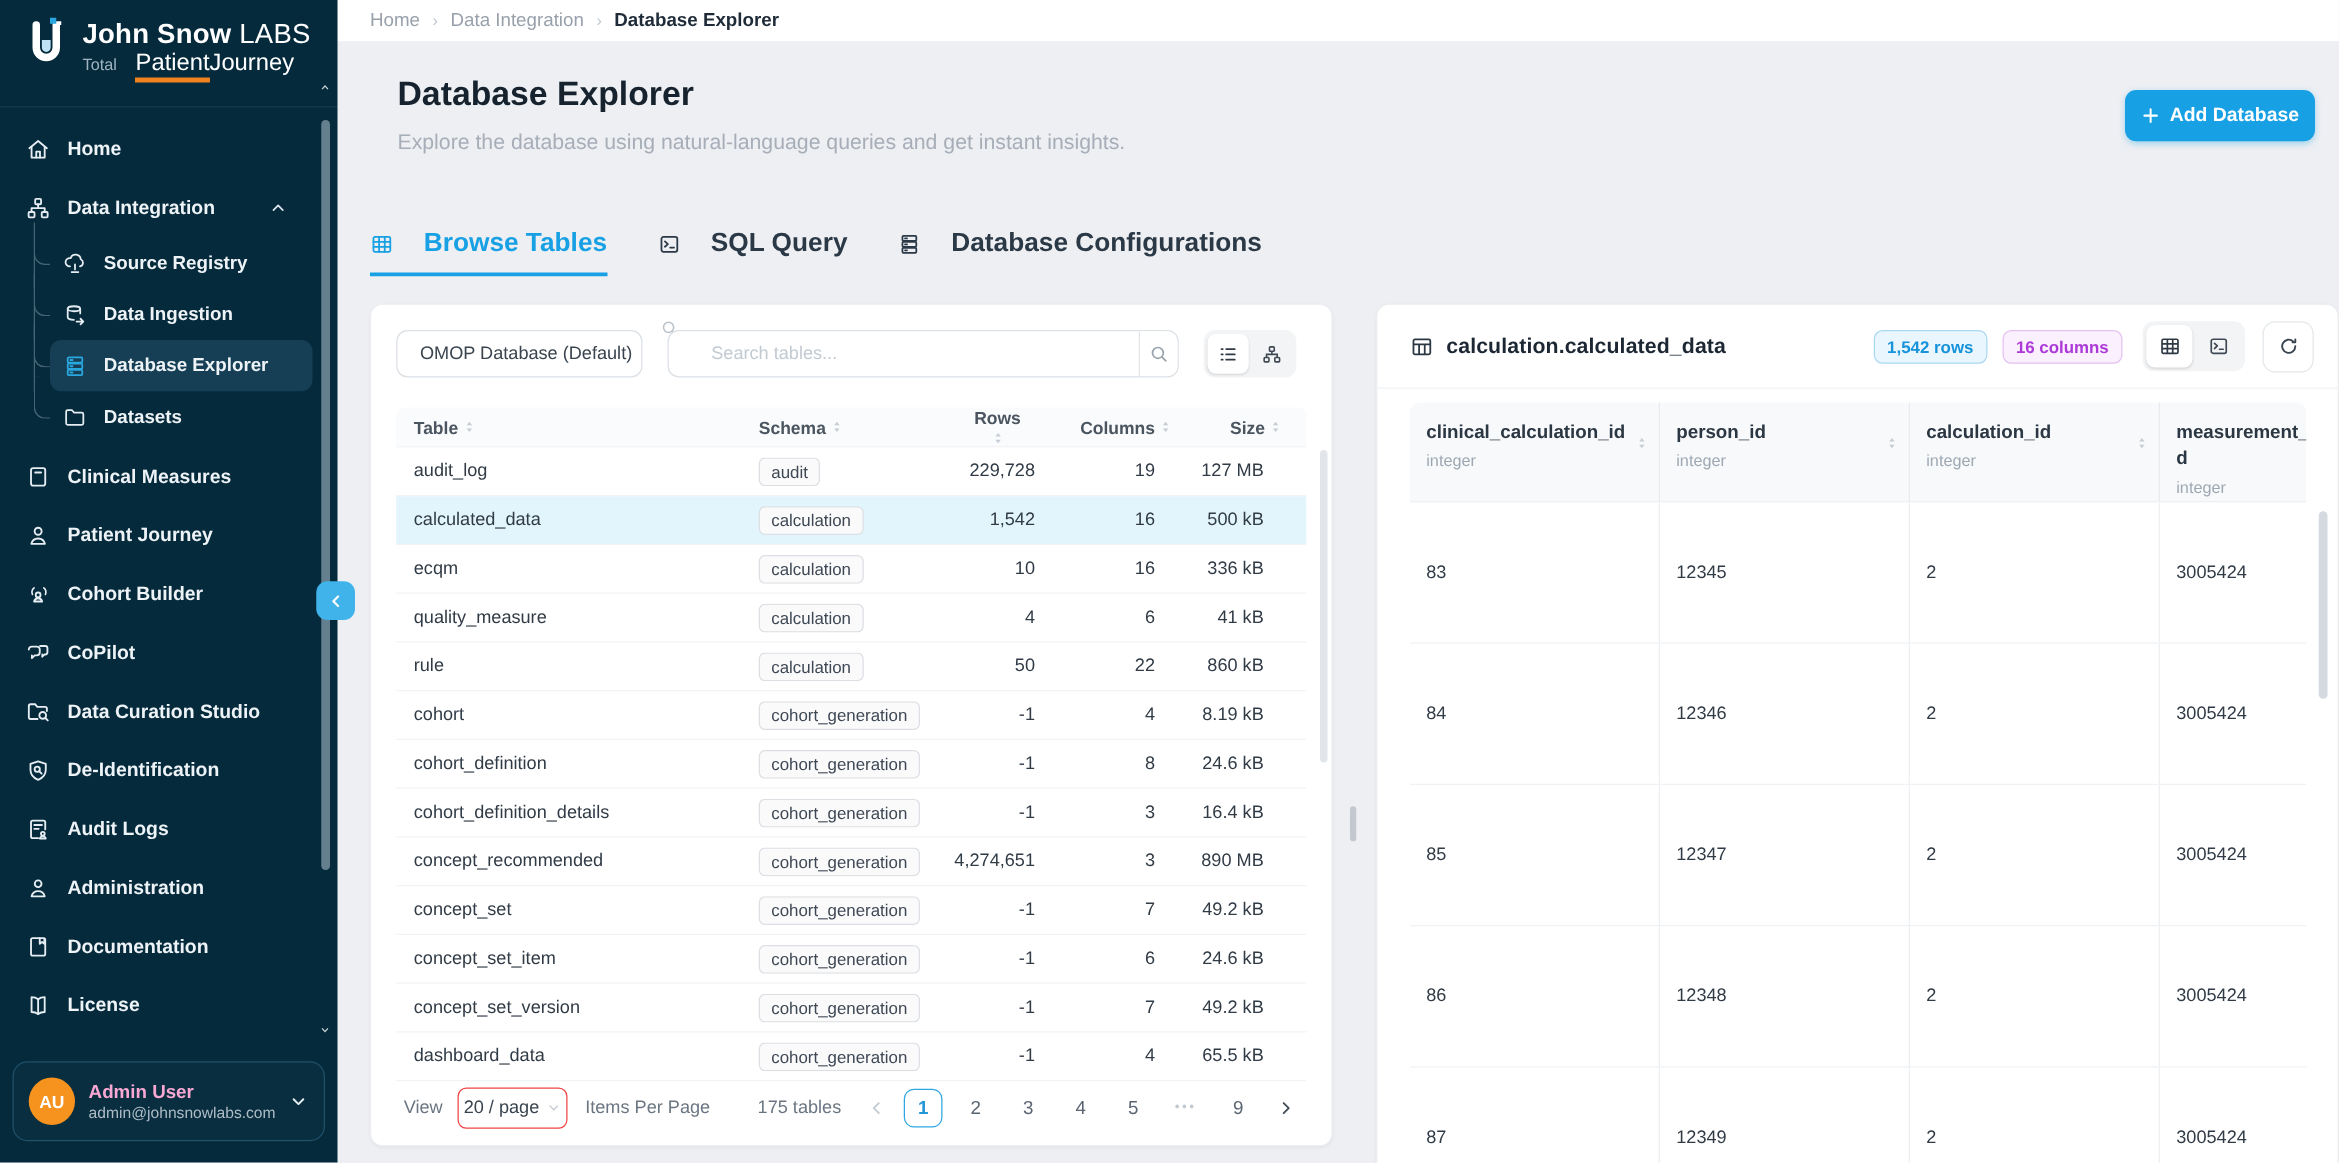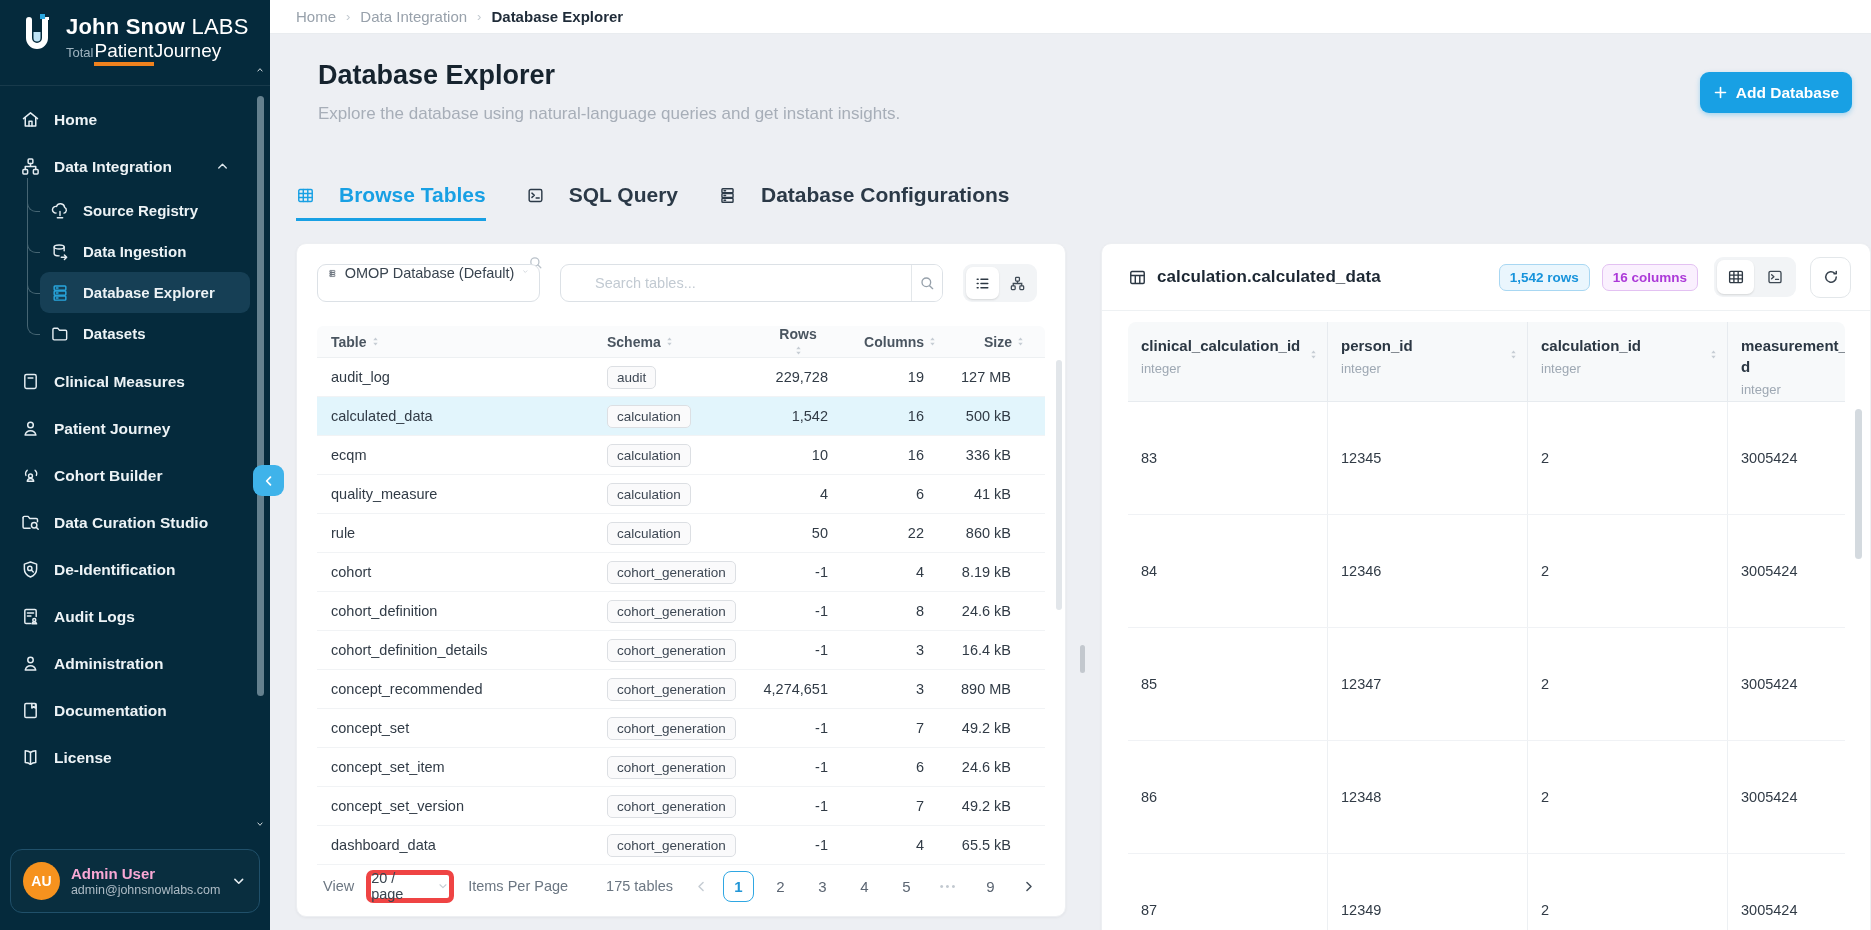--- a/index.html
+++ b/index.html
@@ -10,21 +10,21 @@
   
   .sidebar { position:absolute; left:0; top:0; width:270px; height:930px;
     background:#052A3C; color:#EDF3F6; z-index:5; }
   .logo { padding:14px 14px 10px 16px; display:flex; align-items:flex-start; gap:8px;
     border-bottom:1px solid rgba(255,255,255,.08); height:86px; }
   .logo-glyph { width:42px; height:52px; flex:0 0 auto; }
   .logo-text .l1 { font-size:22px; color:#fff; letter-spacing:.2px; white-space:nowrap; }
   .logo-text .l1 b { font-weight:700; }
   .logo-text .l1 .labs { font-weight:300; }
   .logo-text .l2 { font-size:19px; color:#fff; margin-top:2px; white-space:nowrap; }
-  .logo-text .l2 .total { font-size:13px; color:#9FB4C0; font-weight:300; margin-right:1px; }
+  .logo-text .l2 .total { font-size:13px; color:#9FB4C0; font-weight:300; margin-right:15px; }
   .logo-text .l2 .patient { font-weight:500; border-bottom:4px solid #F0821E; padding-bottom:1px; }
   .logo-text .l2 .journey { font-weight:300; }
 
   .nav { padding:10px 26px 0 0; }
   .nav-item { display:flex; align-items:center; gap:13px; height:47px; padding-left:20px;
     font-size:15.5px; font-weight:600; color:#EDF3F6; cursor:pointer; position:relative; }
   .nav-item .nicon { width:21px; height:21px; flex:0 0 auto; color:#E5EDF2; }
   .nav-item .chev { position:absolute; right:14px; width:15px; height:15px; color:#DCE6EC; }
   .sub-list { margin-left:27px; padding-bottom:4px; }
   .sub-item { position:relative; margin-left:13px; height:41px; display:flex; align-items:center;
@@ -81,22 +81,22 @@
 
   .panel { position:absolute; top:243px; background:#fff; border-radius:10px;
     border:1px solid #EDEFF2; box-shadow:0 1px 3px rgba(16,24,40,.05); overflow:hidden; }
   .panel.left { left:26px; width:770px; height:674px; }
   .panel.right { left:831px; width:770px; height:700px; }
   .resize-pill { position:absolute; left:810px; top:645px; width:5px; height:28px;
     background:#C3C8CE; border-radius:3px; cursor:col-resize; }
 
   
   .toolbar { position:absolute; left:20px; right:28px; top:20px; height:38px; display:flex; gap:20px; }
-  .db-select { width:223px; height:38px; border:1px solid #DCE1E6; border-radius:9px; background:#fff;
-    display:flex; align-items:flex-start; gap:8px; padding:0 10px; cursor:pointer; }
+  .db-select { width:197px; height:38px; border:1px solid #DCE1E6; border-radius:9px; background:#fff;
+    display:flex; align-items:center; gap:8px; padding:0 10px; cursor:pointer; }
   .db-select .icon { width:17px; height:17px; color:#3B4754; }
   .db-select .val { font-size:14.5px; color:#39444F; flex:1; white-space:nowrap; }
   .db-select .chev { width:13px; height:13px; color:#B9C1C9; }
   .search-wrap { flex:1; height:38px; border:1px solid #DCE1E6; border-radius:9px; display:flex;
     overflow:hidden; background:#fff; }
   .search-wrap input { flex:1; border:none; outline:none; font-size:14.5px; color:#39444F;
     padding-left:34px; font-family:inherit; background:transparent; }
   .search-wrap input::placeholder { color:#C2CAD2; }
   .search-ico-in { position:absolute; width:15px; height:15px; color:#B9C1C9; margin:11px 0 0 231px; }
   .search-btn { width:31px; border:none; border-left:1px solid #E3E7EA; background:#fff; cursor:pointer;
@@ -124,21 +124,21 @@
   .cell.right { text-align:right; padding-left:0; padding-right:17px; }
   .cell.size { padding-right:36px; }
   .schema-tag { display:inline-block; font-size:13.5px; color:#3E4854; background:#FAFAFB;
     border:1px solid #DCDFE3; border-radius:5px; padding:2px 9px; line-height:17px; }
   .tbl-scroll { position:absolute; right:3px; top:116px; width:6px; height:250px;
     background:#E2E6EA; border-radius:3px; }
 
   .pg-footer { position:absolute; left:0; right:0; bottom:0; height:54px; display:flex;
     align-items:center; padding:0 26px 6px 26px; font-size:14.5px; color:#6B7682; }
   .pg-view-label { margin-right:12px; }
-  .pg-size { width:88px; height:33px; border:5px solid #ef4444; border-radius:7px; display:flex;
+  .pg-size { width:88px; height:33px; border:1px solid #ef4444; border-radius:7px; display:flex;
     align-items:center; justify-content:center; gap:6px; color:#39444F; cursor:pointer; background:#fff; }
   .pg-size .chev { width:12px; height:12px; color:#C5CCD3; }
   .pg-items-label { margin-left:14px; }
   .pg-right { margin-left:auto; display:flex; align-items:center; gap:11px; }
   .pg-total { margin-right:6px; color:#6B7682; }
   .pg-arrow { width:22px; height:22px; display:flex; align-items:center; justify-content:center;
     cursor:pointer; }
   .pg-arrow .icon { width:15px; height:15px; }
   .pg-arrow.prev { color:#C5CCD3; }
   .pg-arrow.next { color:#434E59; }
@@ -289,20 +289,29 @@
             <circle cx="12" cy="12.5" r="2.2"></circle>
             <path d="M8.3 18.5c.5-1.9 1.9-3 3.7-3s3.2 1.1 3.7 3z"></path>
             <path d="M6.8 12a5.3 5.3 0 0 1 1.5-6M17.2 6a5.3 5.3 0 0 1 1.5 6" stroke-width="1.5"></path>
           </svg>
         </span>
         <span class="nlabel">Cohort Builder</span>
       </div>
       <div class="nav-item top">
         <span class="nicon icon">
           <svg viewBox="0 0 24 24" fill="none" stroke="currentColor" stroke-width="1.7" stroke-linecap="round" stroke-linejoin="round">
+            <path d="M13.8 5.5h4.7a2 2 0 0 1 2 2v3.8a2 2 0 0 1-2 2h-.8l-1.9 2v-2"></path>
+            <path d="M3.5 8.7a2.7 2.7 0 0 1 2.7-2.7h4.6a2.7 2.7 0 0 1 2.7 2.7v2.6a2.7 2.7 0 0 1-2.7 2.7H8.9l-2.6 2.6V14"></path>
+          </svg>
+        </span>
+        <span class="nlabel">CoPilot</span>
+      </div>
+      <div class="nav-item top">
+        <span class="nicon icon">
+          <svg viewBox="0 0 24 24" fill="none" stroke="currentColor" stroke-width="1.7" stroke-linecap="round" stroke-linejoin="round">
             <path d="M3.5 6.5A1.5 1.5 0 0 1 5 5h4.2l2 2.4h7.3A1.5 1.5 0 0 1 20 8.9v2.3"></path>
             <path d="M3.5 6.5V17A1.5 1.5 0 0 0 5 18.5h6.5"></path>
             <circle cx="16.2" cy="15.2" r="3.1"></circle>
             <path d="M18.6 17.6l2.2 2.2"></path>
           </svg>
         </span>
         <span class="nlabel">Data Curation Studio</span>
       </div>
       <div class="nav-item top">
         <span class="nicon icon">

